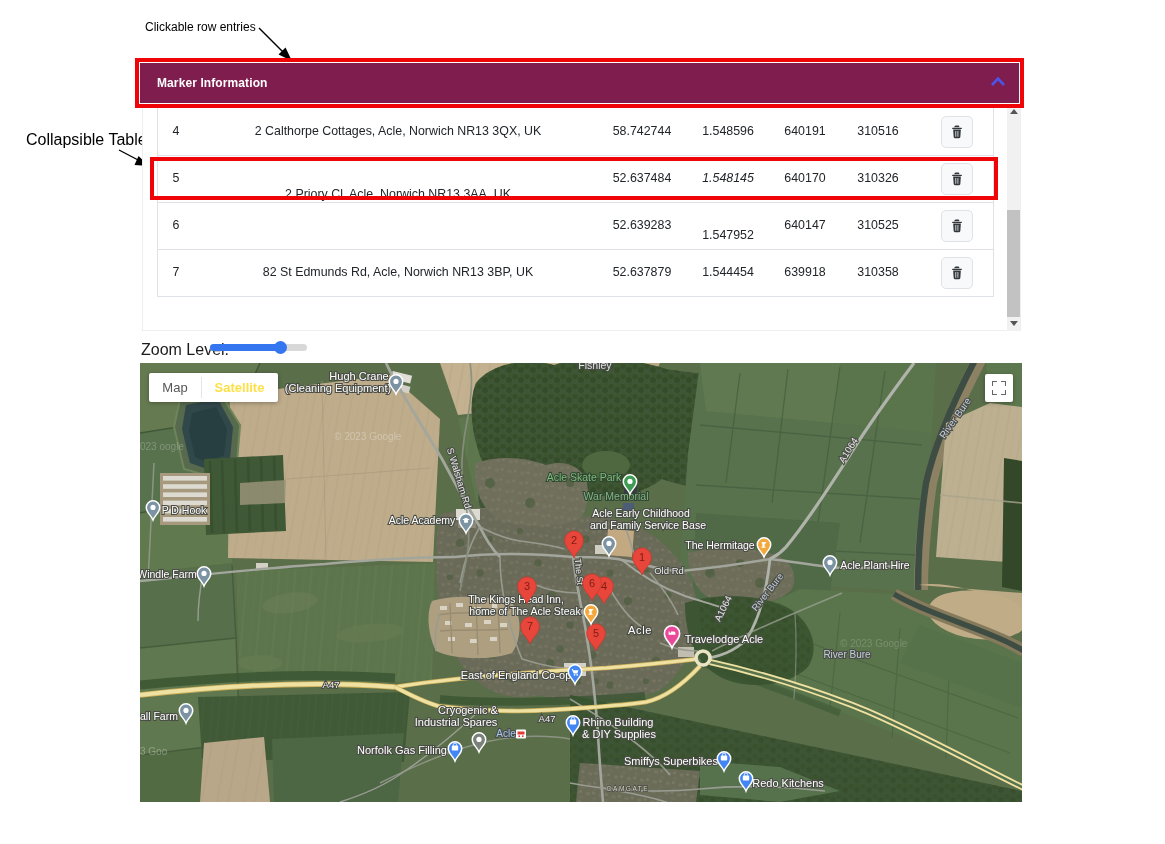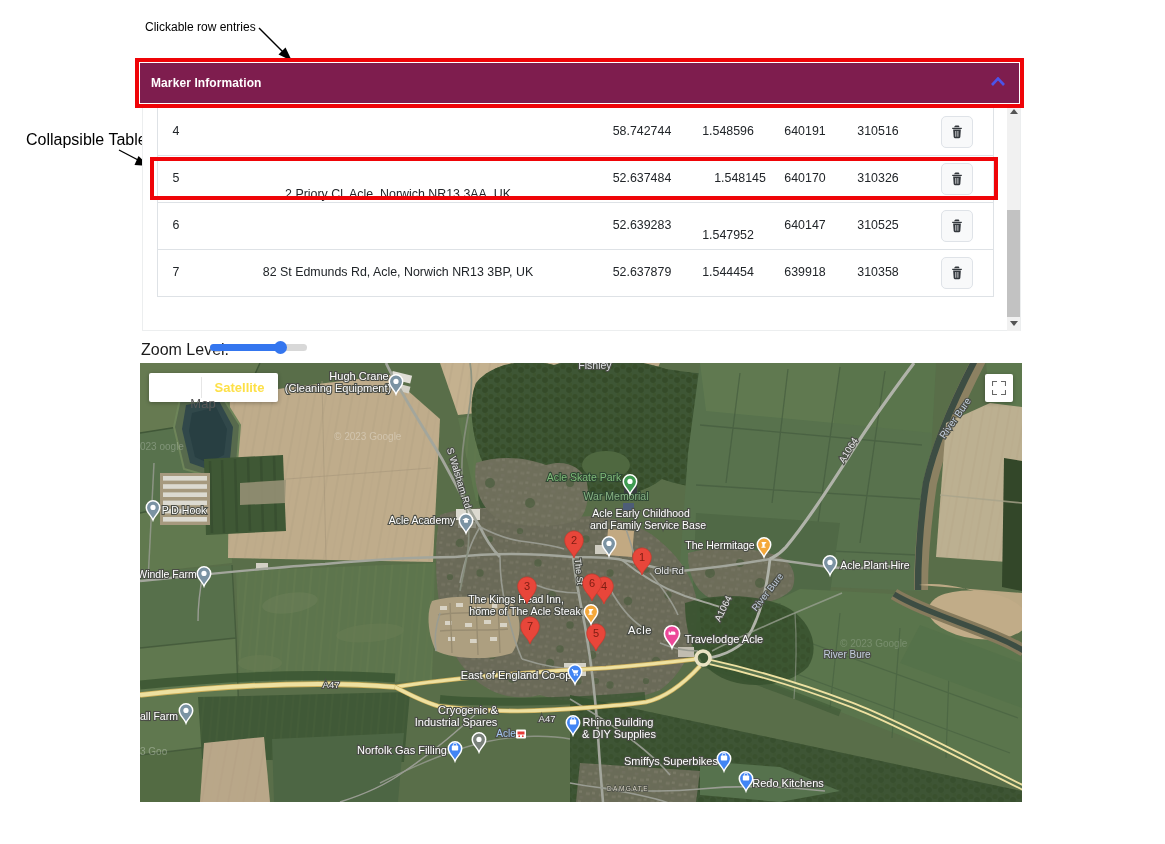--- a/index.html
+++ b/index.html
@@ -23,29 +23,30 @@
 </svg>
 
 <div class="abs" style="left:142px;top:103px;width:877px;height:226px;background:#fff;border:1px solid #eceeef;"></div>
 
 <div class="abs" style="left:157px;top:107px;width:835px;height:188px;border:1px solid #dee2e6;background:#fff;font-size:12.4px;color:#212529;">
   <div class="row-line" style="top:47px;"></div>
   <div class="row-line" style="top:94px;"></div>
   <div class="row-line" style="top:141px;"></div>
 
   <div class="cell" style="left:18px;top:16px;">4</div>
+  <div class="cell" style="left:240px;top:16px;">2 Calthorpe Cottages, Acle, Norwich NR13 3QX, UK</div>
   <div class="cell" style="left:484px;top:16px;">58.742744</div>
   <div class="cell" style="left:570px;top:16px;">1.548596</div>
   <div class="cell" style="left:647px;top:16px;">640191</div>
   <div class="cell" style="left:720px;top:16px;">310516</div>
 
   <div class="cell" style="left:18px;top:63px;">5</div>
   <div class="cell" style="left:240px;top:79px;">2 Priory Cl, Acle, Norwich NR13 3AA, UK</div>
   <div class="cell" style="left:484px;top:63px;">52.637484</div>
-  <div class="cell" style="left:582px;top:63px;">1.548145</div>
+  <div class="cell" style="left:570px;top:63px;font-style:italic;">1.548145</div>
   <div class="cell" style="left:647px;top:63px;">640170</div>
   <div class="cell" style="left:720px;top:63px;">310326</div>
 
   <div class="cell" style="left:18px;top:110px;">6</div>
   <div class="cell" style="left:484px;top:110px;">52.639283</div>
   <div class="cell" style="left:570px;top:120px;">1.547952</div>
   <div class="cell" style="left:647px;top:110px;">640147</div>
   <div class="cell" style="left:720px;top:110px;">310525</div>
 
   <div class="cell" style="left:18px;top:157px;">7</div>
@@ -90,21 +91,21 @@
       <polygon points="4,0 8,5 0,5" fill="#555"></polygon>
     </svg>
   <div class="abs" style="left:0;top:106px;width:13px;height:107px;background:#c2c2c2;"></div>
   <svg class="abs" style="left:3px;top:217px;" width="8" height="5" viewBox="0 0 8 5">
       <polygon points="0,0 8,0 4,5" fill="#555"></polygon>
     </svg>
 </div>
 
 <div class="abs" style="left:135px;top:58px;width:879px;height:40px;border:4px solid #ef0408;background:#fff;padding:1px;">
   <div style="width:100%;height:100%;background:#7e1d4e;position:relative;">
-    <div class="abs" style="left:11px;top:13px;font-size:12px;font-weight:bold;color:#fff;letter-spacing:0.1px;">Marker Information</div>
+    <div class="abs" style="left:17px;top:13px;font-size:12px;font-weight:bold;color:#fff;letter-spacing:0.1px;">Marker Information</div>
     <svg class="abs" style="right:14px;top:14px;" width="14" height="9" viewBox="0 0 14 9">
         <polyline points="1,8 7,1.5 13,8" fill="none" stroke="#4c54e8" stroke-width="2.6"></polyline>
       </svg>
   </div>
 </div>
 
 <div class="abs" style="left:150px;top:157px;width:840px;height:35px;border:4px solid #ef0408;"></div>
 
 <div class="abs" style="left:141px;top:341px;font-size:16px;color:#1b1b1b;">Zoom Level:</div>
 <div class="abs" style="left:210px;top:344px;width:97px;height:7px;border-radius:4px;background:#d8d8d8;"></div>
@@ -473,21 +474,21 @@
 <g transform="translate(452,238)">
         <path d="M0,0 C-2.4,-6.8 -9.3,-10.2 -9.3,-17.8 C-9.3,-22.9 -5.1,-27.1 0,-27.1 C5.1,-27.1 9.3,-22.9 9.3,-17.8 C9.3,-10.2 2.4,-6.8 0,0 Z" fill="#e8463a" stroke="#c8372b" stroke-width="0.7"></path>
         <text x="0" y="-13.6" text-anchor="middle" font-size="11" fill="#7d1d12" font-family="'Liberation Sans',sans-serif">6</text>
       </g>
 <g transform="translate(451,251)">
         <path d="M0,10 C-1.8,5.2 -6.7,2.6 -6.7,-2.6 C-6.7,-6.3 -3.7,-9.3 0,-9.3 C3.7,-9.3 6.7,-6.3 6.7,-2.6 C6.7,2.6 1.8,5.2 0,10 Z" fill="#f4a83b" stroke="#ffffff" stroke-width="1.5"></path>
         <path d="M-2.6,-5 h5.2 l-2,2.6 v2.2 h1 v1 h-4.2 v-1 h1 v-2.2 z" fill="#fff"></path>
       </g>
 </svg>
 <div style="position:absolute;left:9px;top:10px;width:129px;height:29px;background:#fff;border-radius:2px;box-shadow:0 1px 4px rgba(0,0,0,0.3);"></div>
-<div style="position:absolute;left:9px;top:26px;width:52px;height:29px;font-size:13px;color:#565656;text-align:center;line-height:29px;padding-left:28px;">Map</div>
+<div style="position:absolute;left:9px;top:10px;width:52px;height:29px;font-size:13px;color:#565656;text-align:center;line-height:29px;">Map</div>
 <div style="position:absolute;left:61px;top:14px;width:1px;height:21px;background:#e6e6e6;"></div>
 <div style="position:absolute;left:61px;top:10px;width:77px;height:29px;font-size:13px;font-weight:bold;color:#fde047;text-align:center;line-height:29px;">Satellite</div>
 <div style="position:absolute;left:845px;top:11px;width:28px;height:28px;background:#fff;border-radius:2px;box-shadow:0 1px 4px rgba(0,0,0,0.3);">
 <svg width="14" height="14" viewBox="0 0 14 14" style="position:absolute;left:7px;top:7px;">
         <path d="M0,5 L0,0 L5,0 M9,0 L14,0 L14,5 M14,9 L14,14 L9,14 M5,14 L0,14 L0,9" fill="none" stroke="#666" stroke-width="2.1"></path>
       </svg>
 </div>
 
 </div>
 

